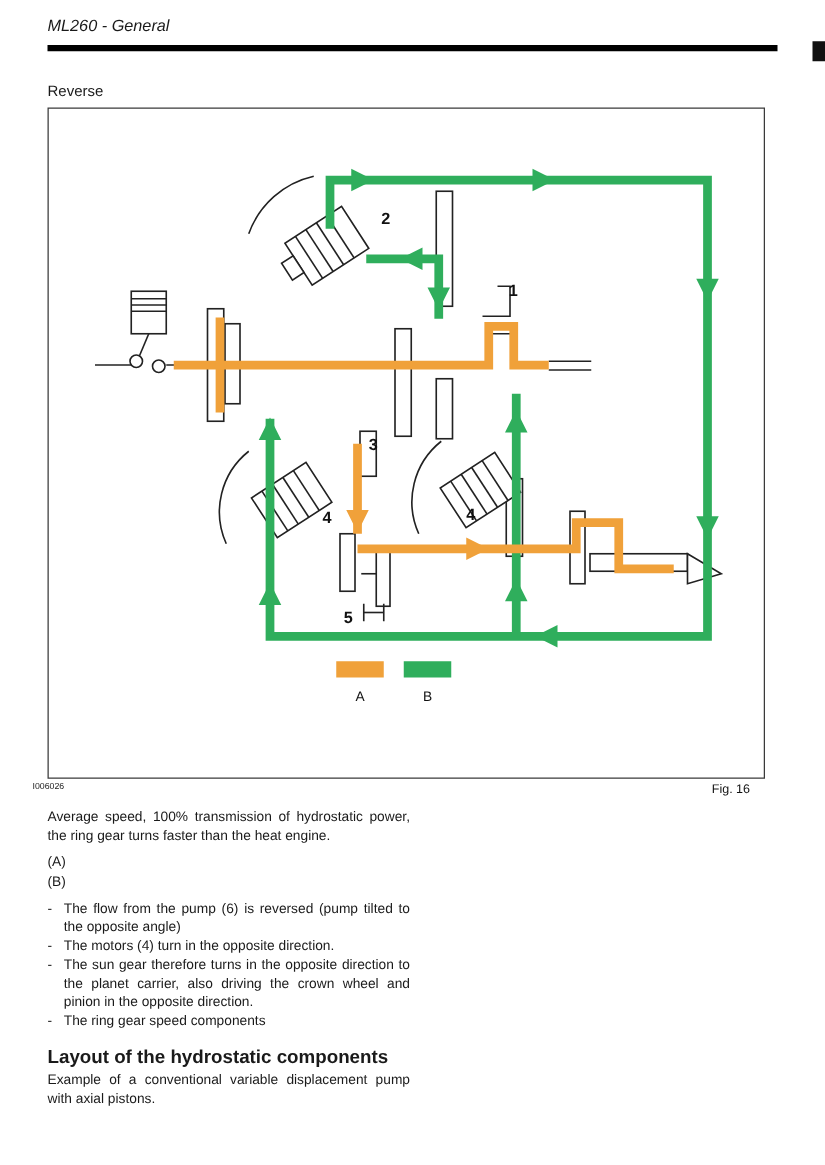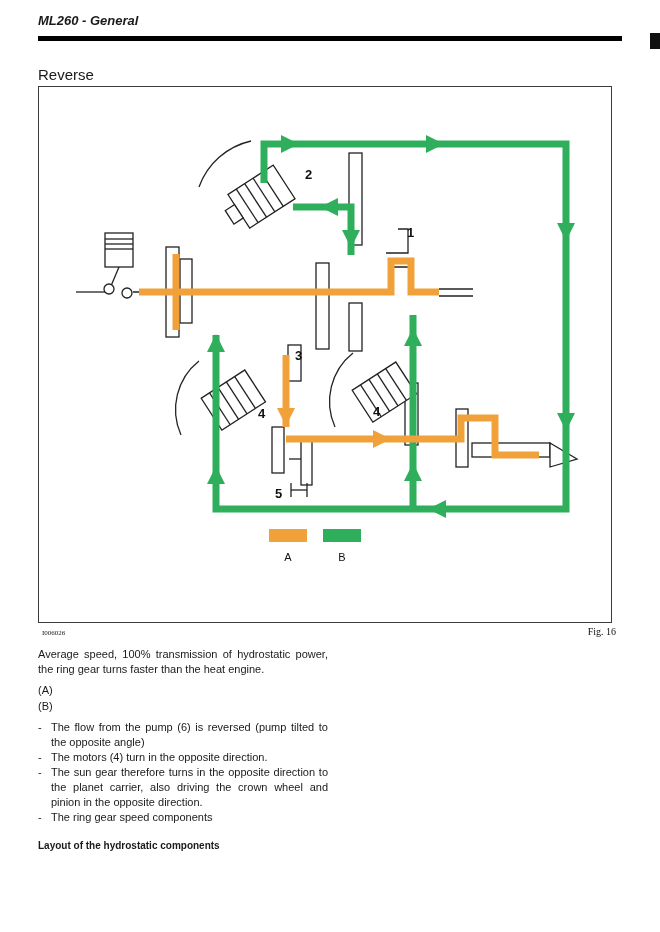--- a/index.html
+++ b/index.html
@@ -1,36 +1,36 @@
 <!DOCTYPE html>
 <html><head>
 <meta charset="utf-8">
 <style>
   html,body{margin:0;padding:0;background:#fff;}
   body{width:660px;height:932px;position:relative;font-family:"Liberation Sans",sans-serif;color:#1a1a1a;overflow:hidden;}
   .page{position:absolute;inset:0;background:#fff;}
-  .header-title{position:absolute;left:38px;top:13px;font-size:13px;font-style:italic;font-weight:bold;}
+  .header-title{position:absolute;left:38px;top:13px;font-size:13px;font-style:italic;font-weight:normal;}
   .header-rule{position:absolute;left:38px;top:36px;width:584px;height:5px;background:#000;}
   .corner-tab{position:absolute;right:0;top:33px;width:10px;height:16px;background:#111;}
-  .section-label{position:absolute;left:38px;top:66px;font-size:15px;}
+  .section-label{position:absolute;left:38px;top:66px;font-size:12px;}
   .figure-box{position:absolute;left:38px;top:86px;width:574px;height:537px;border:1px solid #3a3a3a;background:#fff;box-sizing:border-box;}
   .figure-box svg{display:block;}
-  .figure-meta{position:absolute;left:42px;top:626px;width:574px;display:flex;justify-content:space-between;align-items:flex-end;font-family:Liberation Serif, serif;}
+  .figure-meta{position:absolute;left:26px;top:626px;width:574px;display:flex;justify-content:space-between;align-items:flex-start;}
   .figure-code{font-size:7px;color:#222;}
   .figure-caption{font-size:10px;color:#111;}
   .text-col{position:absolute;left:38px;top:647px;width:290px;font-size:11px;line-height:15px;}
   .para{text-align:justify;margin:0 0 6px 0;}
   .def-row{display:flex;margin:0 0 1px 0;}
   .def-key{width:50px;flex:none;}
   .def-text{flex:1;}
   .defs{margin:2px 0 6px 0;}
   .bullet-row{display:flex;margin:0;}
   .bullet-marker{width:13px;flex:none;}
   .bullet-text{flex:1;text-align:justify;}
-  .sub-heading{font-size:10px;font-weight:bold;margin:13px 0 4px 0;}
+  .sub-heading{font-size:15px;font-weight:bold;margin:13px 0 4px 0;}
   .svg-label{font-size:13px;font-weight:bold;fill:#111;font-family:"Liberation Sans",sans-serif;}
   .legend-label{font-size:11px;fill:#111;font-family:"Liberation Sans",sans-serif;text-anchor:middle;}
 </style>
 </head>
 <body>
 
 <div class="page">
 
   <div class="header-title">ML260 - General</div>
   <div class="header-rule"></div>
@@ -208,15 +208,16 @@
         <span class="bullet-marker">-</span>
         <span class="bullet-text">The sun gear therefore turns in the opposite direction to the planet carrier, also driving the crown wheel and pinion in the opposite direction.</span>
       </div>
       <div class="bullet-row">
         <span class="bullet-marker">-</span>
         <span class="bullet-text">The ring gear speed components</span>
       </div>
     </div>
 
     <div class="sub-heading">Layout of the hydrostatic components</div>
+    <p class="para">Example of a conventional variable displacement pump with axial pistons.</p>
 
   </div>
 </div>
 
 </body></html>

